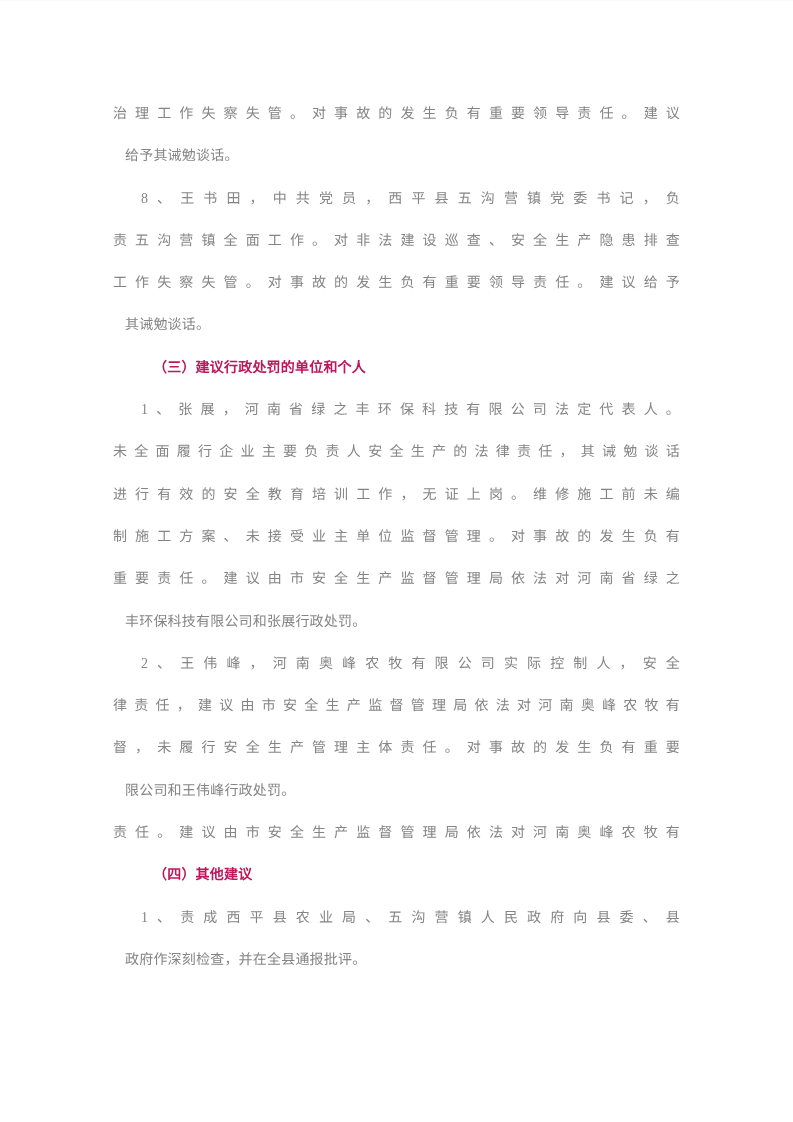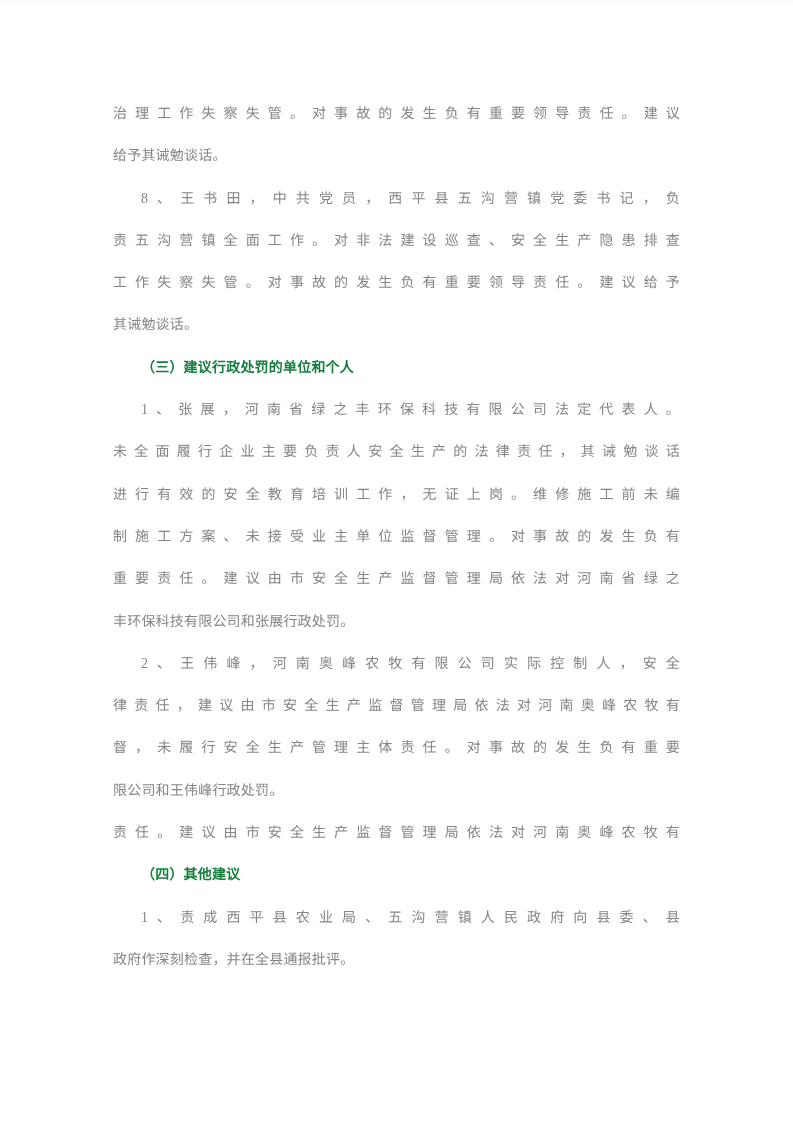--- a/index.html
+++ b/index.html
@@ -28,27 +28,28 @@
     line-height: 42.3px;
     font-size: 14px;
     letter-spacing: 0.2px;
     color: #858585;               
     white-space: normal;
     text-align: justify;
     text-align-last: justify;     
   }
   .line.last {
     text-align-last: left;        
+    margin-left: 12px;
   }
   .line.indent {
     text-indent: 2em;             
   }
   .heading .line {
     font-weight: 700;
-    color: #15803d;               
+    color: #be185d;               
     font-family: Liberation Mono, monospace;
   }
 </style>
 </head>
 <body>
 
 <div class="page">
 
   <div class="para">
     <div class="line">治理工作失察失管。对事故的发生负有重要领导责任。建议</div>

